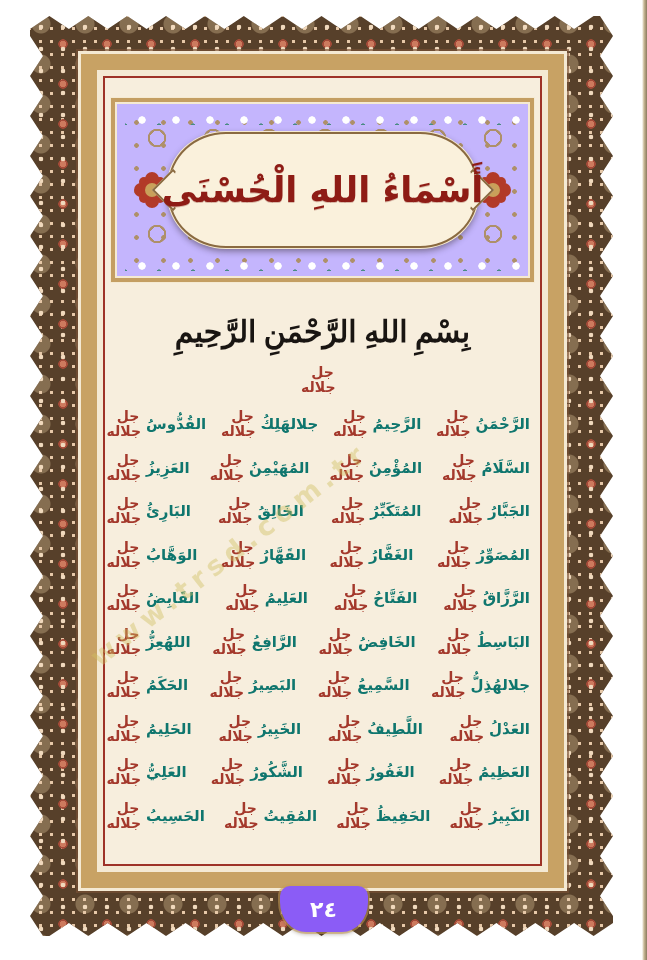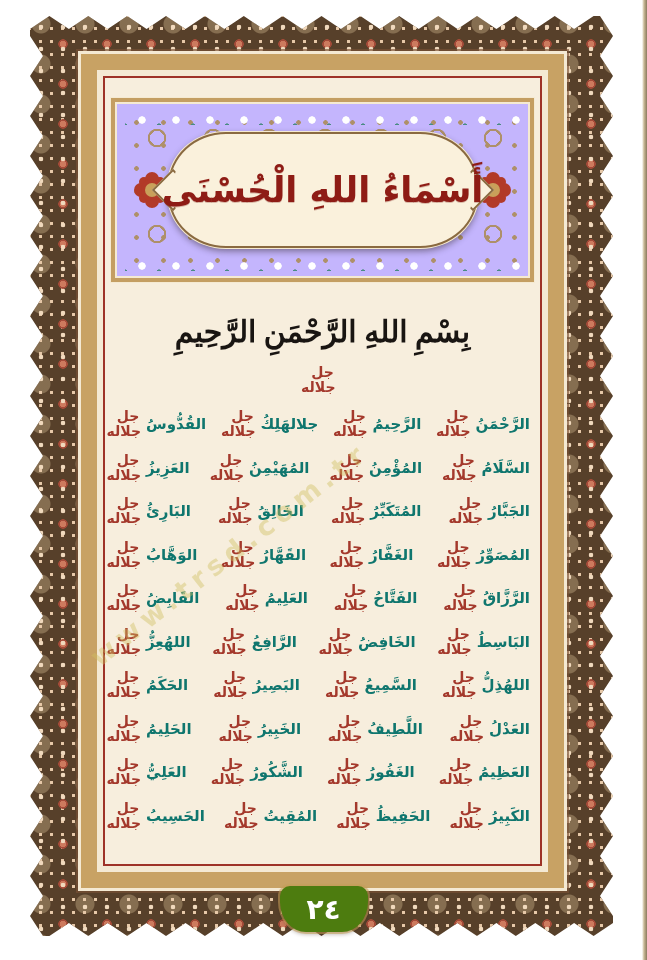--- a/index.html
+++ b/index.html
@@ -90,25 +90,25 @@
     color:#a4392c;font-weight:bold;flex:none;
   }
   
   .grid{direction:rtl;margin:8px 10px 0 10px;display:flex;flex-direction:column;}
   .name-row{height:43.5px;display:flex;align-items:center;justify-content:space-between;}
   .cell{display:flex;align-items:center;gap:5px;}
   .nm{font-size:15px;font-weight:bold;color:#0f766e;white-space:nowrap;}
   
   .page-num{
     position:absolute;left:50%;bottom:28px;transform:translateX(-50%);
-    width:88px;height:46px;background:#4d7c0f;z-index:5;
+    width:88px;height:46px;background:#8b5cf6;z-index:5;
     border-radius:10px 10px 26px 26px / 10px 10px 30px 30px;
     box-shadow:0 0 0 2px rgba(201,160,90,.55), 0 2px 4px rgba(40,20,0,.35);
     display:flex;align-items:center;justify-content:center;
-    color:#ffffff;font-size:28px;font-weight:bold;
+    color:#ffffff;font-size:22px;font-weight:bold;
   }
   
   .watermark{
     position:absolute;left:84px;top:648px;width:430px;z-index:4;
     transform:rotate(-38deg);transform-origin:0 0;
     font-size:27px;font-weight:bold;letter-spacing:6px;
     color:rgba(208,190,96,.42);pointer-events:none;white-space:nowrap;
   }
   
   .scan-edge{
@@ -256,21 +256,21 @@
             <span class="jj">جل جلاله</span>
           </span>
         <span class="cell">
             <span class="nm">اللهُعِزُّ</span>
             <span class="jj">جل جلاله</span>
           </span>
       </div>
 
       <div class="name-row">
         <span class="cell">
-            <span class="nm">اللهُذِلُّ</span>
+            <span class="nm">جلالهُذِلُّ</span>
             <span class="jj">جل جلاله</span>
           </span>
         <span class="cell">
             <span class="nm">السَّمِيعُ</span>
             <span class="jj">جل جلاله</span>
           </span>
         <span class="cell">
             <span class="nm">البَصِيرُ</span>
             <span class="jj">جل جلاله</span>
           </span>

